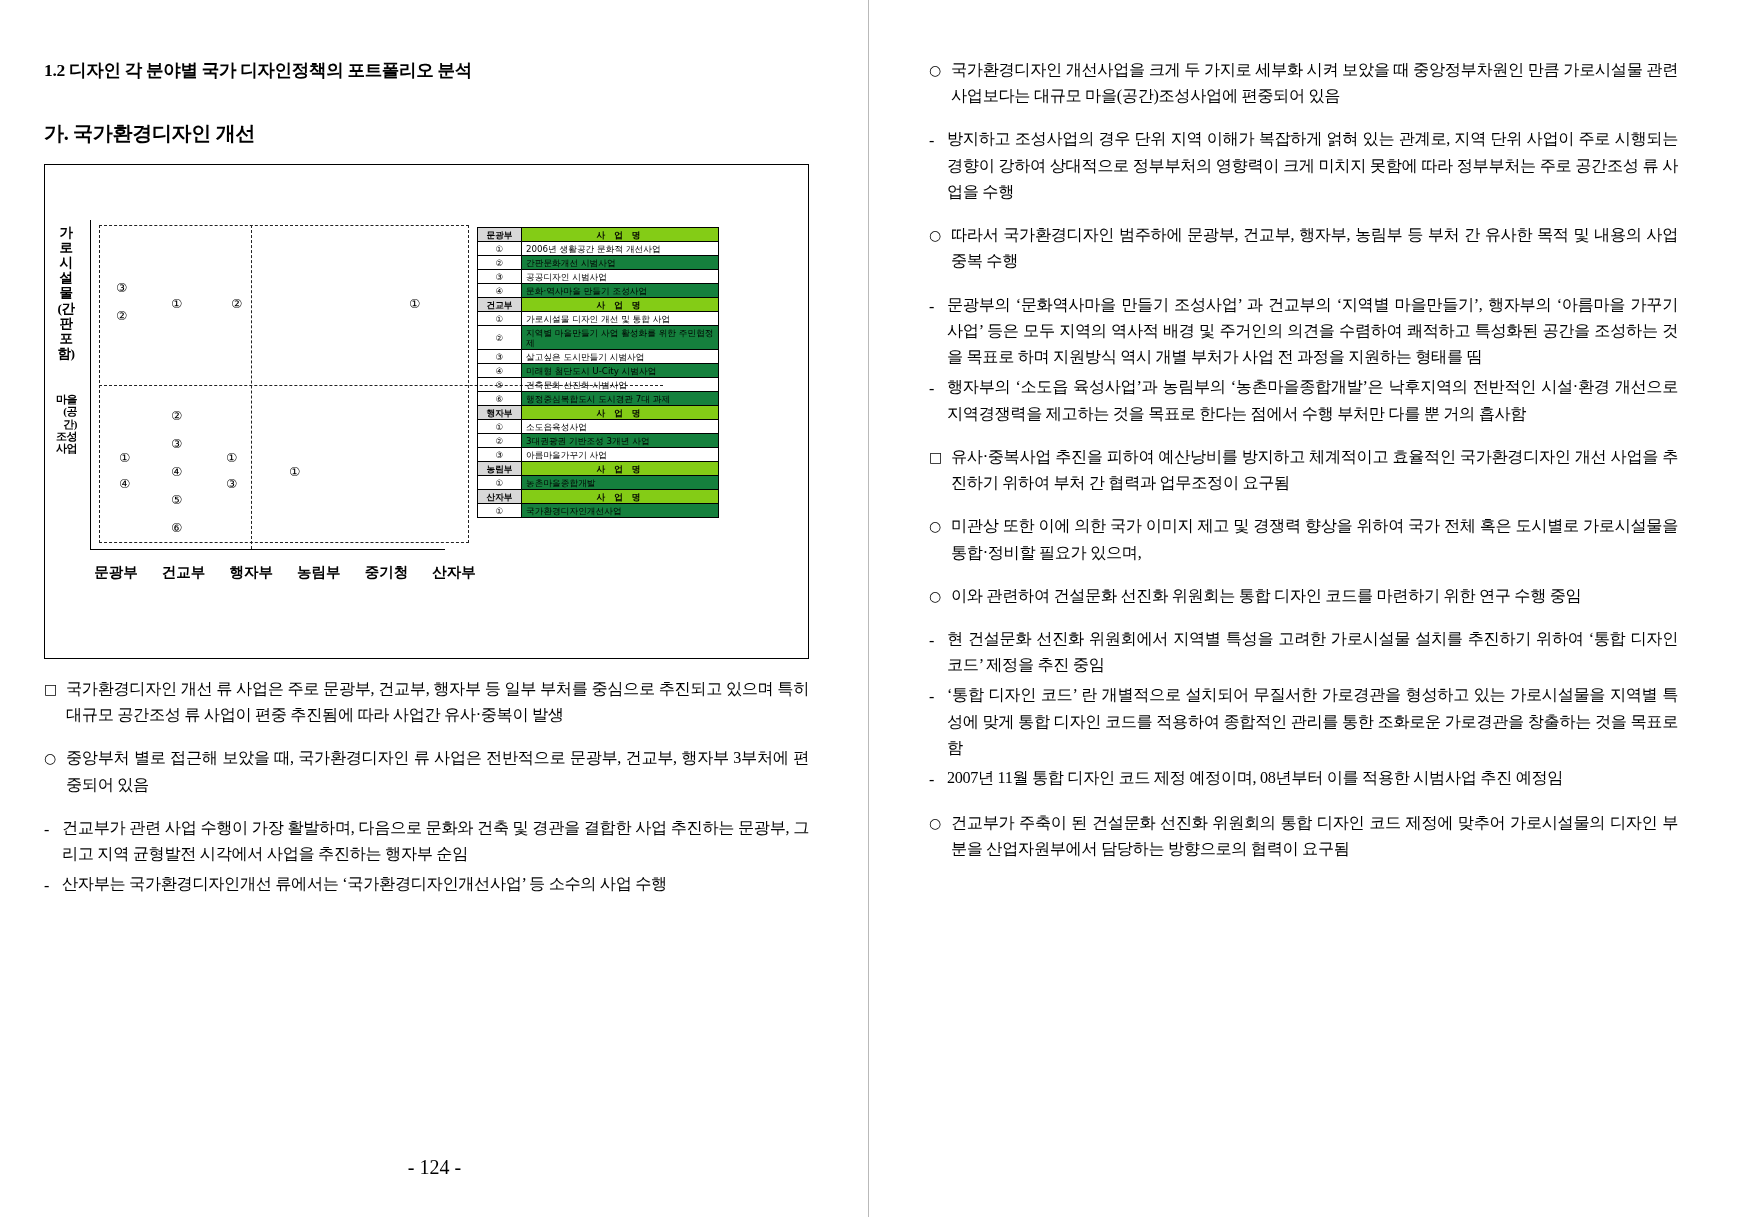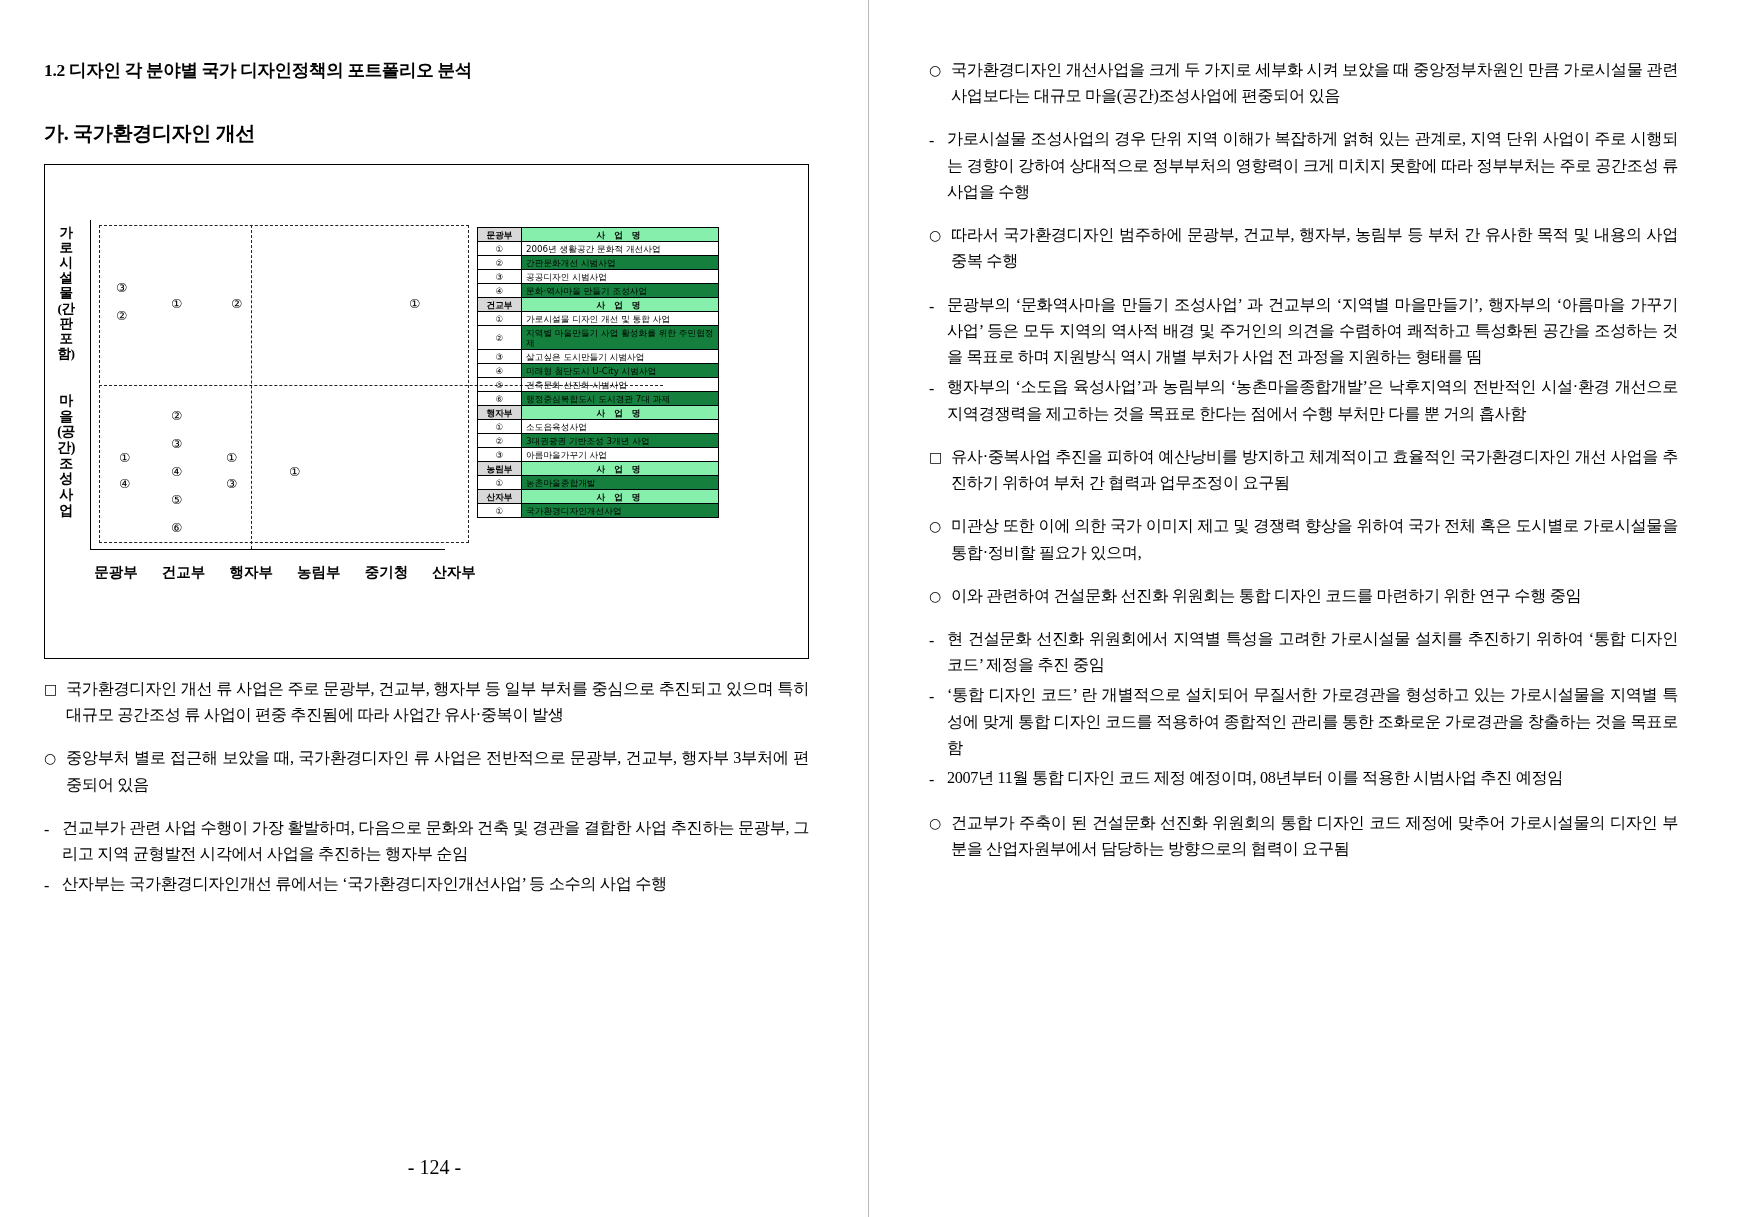--- a/index.html
+++ b/index.html
@@ -79,24 +79,24 @@
     font-size: 13.5px;
     font-weight: bold;
     line-height: 1.12;
     text-align: center;
     letter-spacing: -0.5px;
   }
   .axis-y-label2 {
     position: absolute;
     left: 10px; top: 228px;
     width: 22px;
-    font-size: 14px;
+    font-size: 11px;
     font-weight: bold;
     line-height: 1.12;
-    text-align: center;
+    text-align: right;
     letter-spacing: -0.5px;
   }
   .x-ticks {
     position: absolute;
     left: 40px; top: 398px;
     width: 400px;
     display: flex;
     justify-content: space-between;
     font-size: 14.5px;
     font-weight: bold;
@@ -118,21 +118,21 @@
   }
   .legend td.dept {
     width: 44px;
     text-align: center;
     font-weight: bold;
     background: #d8d8d8;
   }
   .legend td.hdr {
     text-align: center;
     font-weight: bold;
-    background: #86efac;
+    background: #84cc16;
     letter-spacing: 3px;
   }
   .legend td.num {
     width: 22px;
     text-align: center;
   }
   .legend td.item { padding-left: 4px; }
   .legend tr.alt td.item { background: #15803d; }
   
   .para {
@@ -328,21 +328,21 @@
 
   <div class="page page-right">
     <div class="r-body">
 
       <div class="para">
         <span class="bullet">○</span>
         <span class="txt">국가환경디자인 개선사업을 크게 두 가지로 세부화 시켜 보았을 때 중앙정부차원인 만큼 가로시설물 관련 사업보다는 대규모 마을(공간)조성사업에 편중되어 있음</span>
       </div>
       <div class="para">
         <span class="bullet dash">-</span>
-        <span class="txt">가로시설물 조성사업의 경우 단위 지역 이해가 복잡하게 얽혀 있는 관계로, 지역 단위 사업이 주로 시행되는 경향이 강하여 상대적으로 정부부처의 영향력이 크게 미치지 못함에 따라 정부부처는 주로 공간조성 류 사업을 수행</span>
+        <span class="txt">방지하고 조성사업의 경우 단위 지역 이해가 복잡하게 얽혀 있는 관계로, 지역 단위 사업이 주로 시행되는 경향이 강하여 상대적으로 정부부처의 영향력이 크게 미치지 못함에 따라 정부부처는 주로 공간조성 류 사업을 수행</span>
       </div>
       <div class="para">
         <span class="bullet">○</span>
         <span class="txt">따라서 국가환경디자인 범주하에 문광부, 건교부, 행자부, 농림부 등 부처 간 유사한 목적 및 내용의 사업 중복 수행</span>
       </div>
       <div class="para">
         <span class="bullet dash">-</span>
         <span class="txt">문광부의 ‘문화역사마을 만들기 조성사업’ 과 건교부의 ‘지역별 마을만들기’, 행자부의 ‘아름마을 가꾸기 사업’ 등은 모두 지역의 역사적 배경 및 주거인의 의견을 수렴하여 쾌적하고 특성화된 공간을 조성하는 것을 목표로 하며 지원방식 역시 개별 부처가 사업 전 과정을 지원하는 형태를 띰</span>
       </div>
       <div class="para tight">

